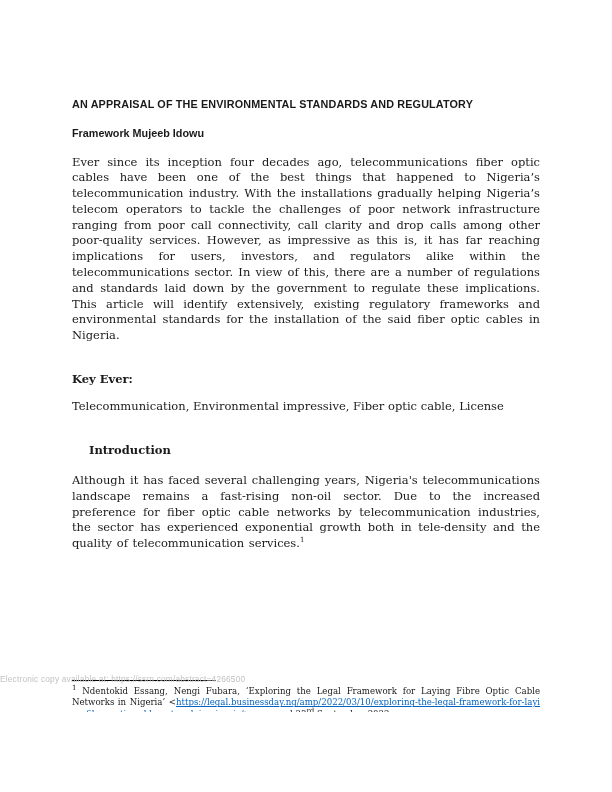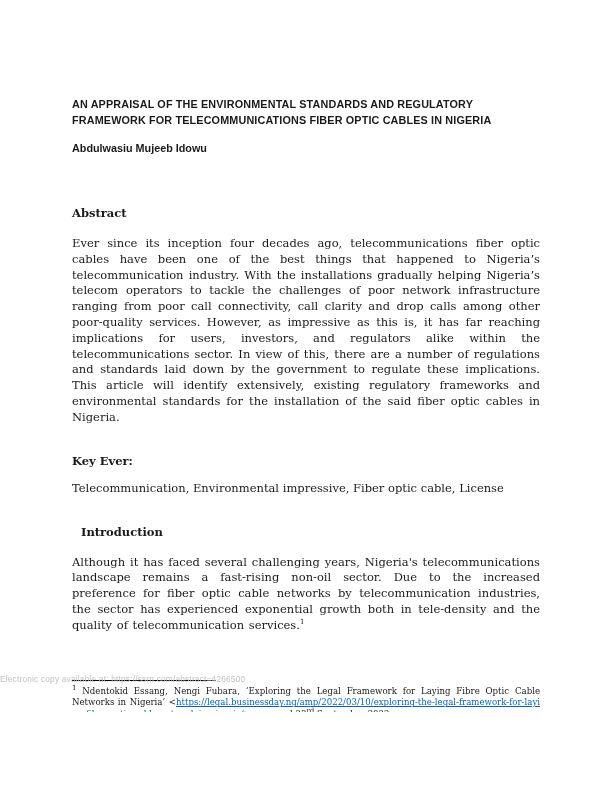--- a/index.html
+++ b/index.html
@@ -36,21 +36,21 @@
     font-family: "Liberation Sans", "DejaVu Sans", sans-serif;
     font-size: 10.8px;
     font-weight: bold;
   }
   .h-section {
     font-size: 11.5px;
     font-weight: bold;
   }
   .h-abstract  { margin: 52px 0 0 0; }
   .h-keywords  { margin: 28px 0 0 0; }
-  .h-intro     { margin: 30px 0 0 9px; }
+  .h-intro     { margin: 30px 0 0 17px; }
   .para {
     margin: 16px 0 0 0;
     font-size: 11.5px;
     line-height: 15.8px;
     text-align: justify;
     word-spacing: 1px;
   }
   .keywords {
     margin: 13px 0 0 0;
     font-size: 11.5px;
@@ -95,26 +95,24 @@
 </style>
 </head>
 <body>
 
 <div class="page">
 
   <div class="content">
 
     <div class="title">
       <div>AN APPRAISAL OF THE ENVIRONMENTAL STANDARDS AND REGULATORY</div>
-      <div>FRAMEWORK FOR TELECOMMUNICATIONS FIBER OPTIC CABLES IN NIGERIA</div>
     </div>
 
-    <div class="author">Abdulwasiu Mujeeb Idowu</div>
+    <div class="author">Framework Mujeeb Idowu</div>
 
-    <div class="h-section h-abstract">Abstract</div>
 
     <p class="para">Ever since its inception four decades ago, telecommunications fiber optic cables have been one of the best things that happened to Nigeria’s telecommunication industry. With the installations gradually helping Nigeria’s telecom operators to tackle the challenges of poor network infrastructure ranging from poor call connectivity, call clarity and drop calls among other poor-quality services. However, as impressive as this is, it has far reaching implications for users, investors, and regulators alike within the telecommunications sector. In view of this, there are a number of regulations and standards laid down by the government to regulate these implications. This article will identify extensively, existing regulatory frameworks and environmental standards for the installation of the said fiber optic cables in Nigeria.</p>
 
     <div class="h-section h-keywords">Key Ever:</div>
 
     <div class="keywords">Telecommunication, Environmental impressive, Fiber optic cable, License</div>
 
     <div class="h-section h-intro">Introduction</div>
 
     <p class="para"><span>Although it has faced several challenging years, Nigeria's telecommunications landscape remains a fast-rising non-oil sector. Due to the increased preference for fiber optic cable networks by telecommunication industries, the sector has experienced exponential growth both in tele-density and the quality of telecommunication services.</span><sup class="fnref">1</sup></p>

